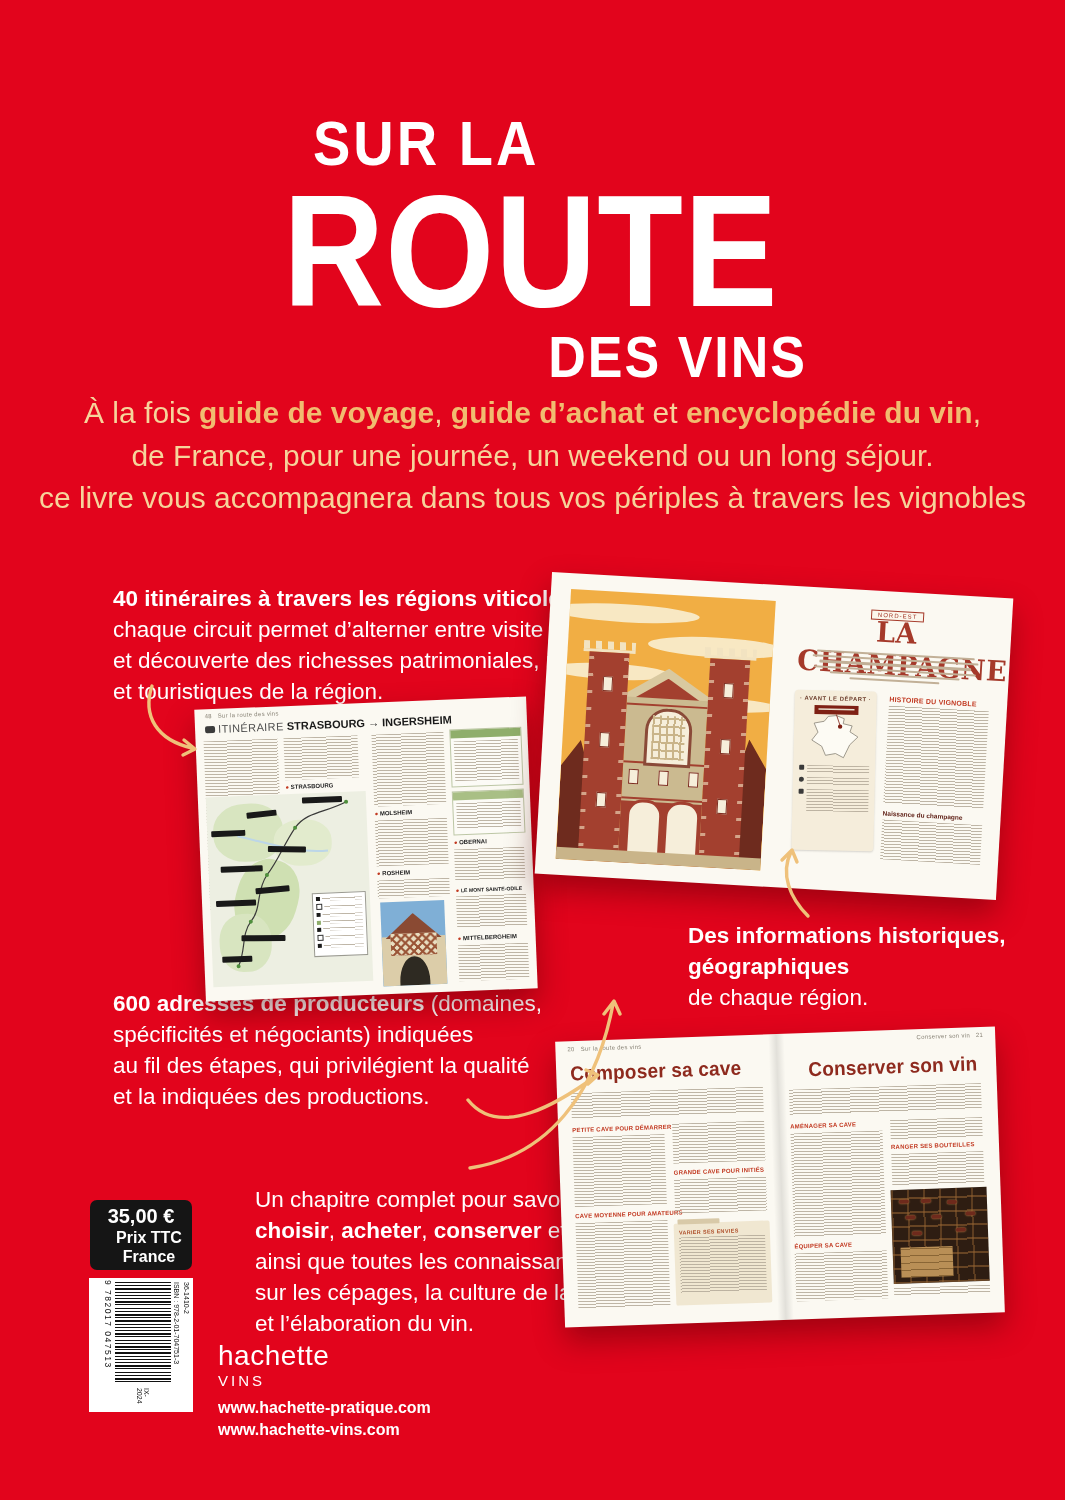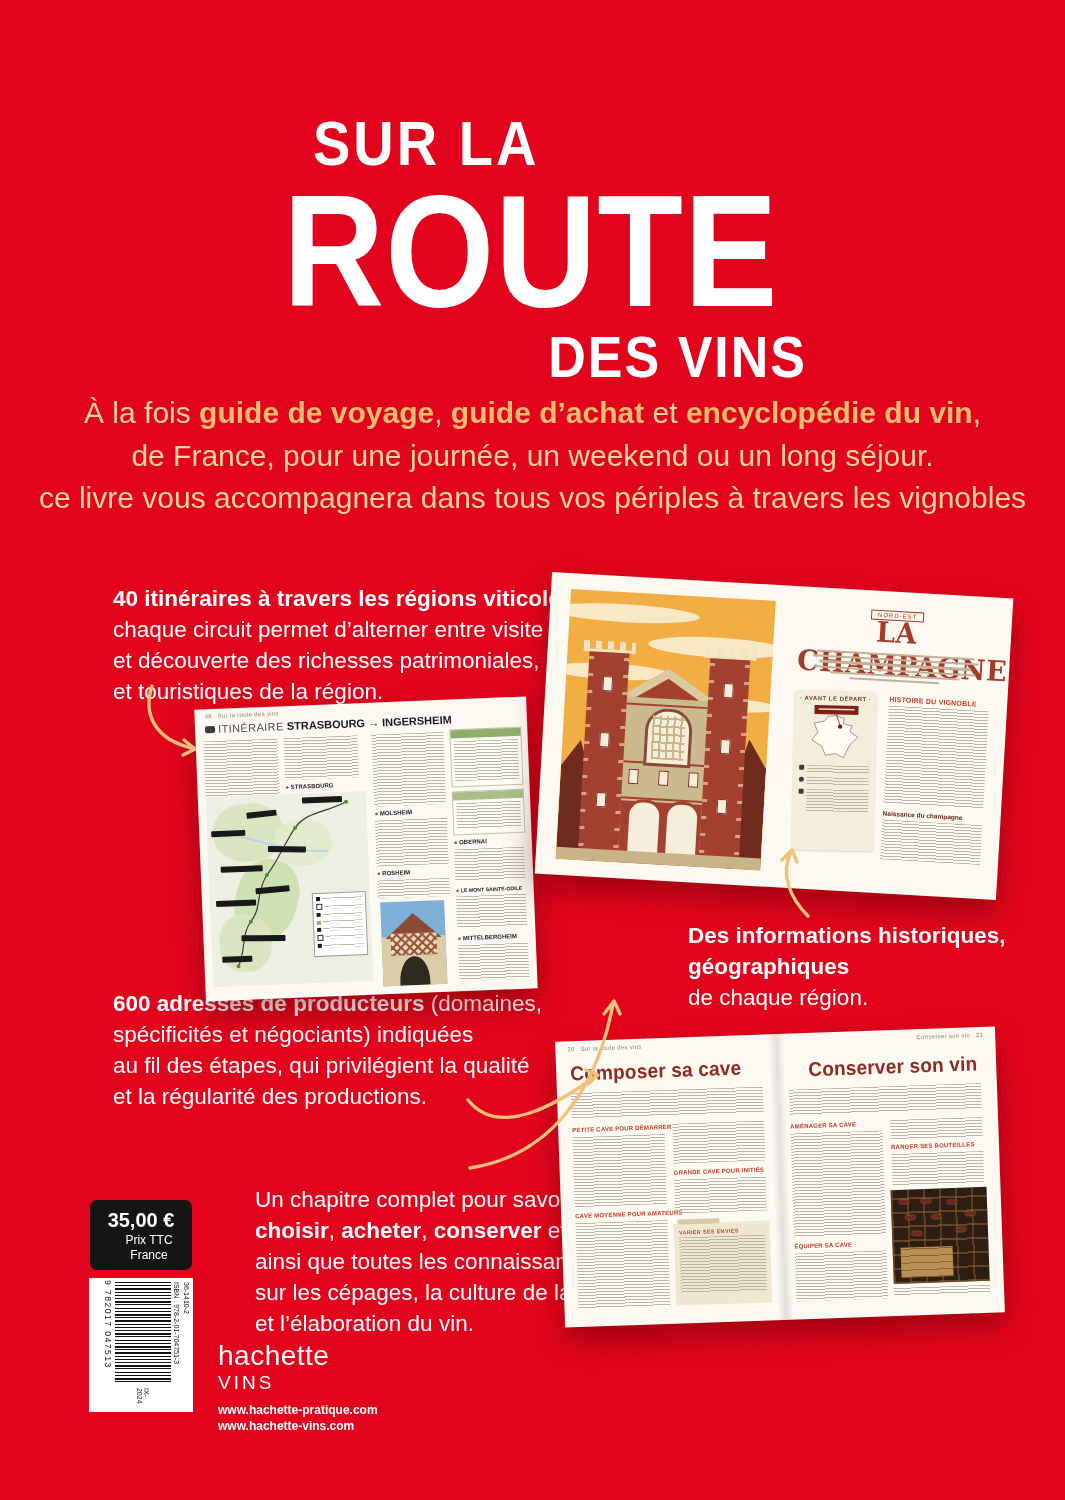--- a/index.html
+++ b/index.html
@@ -106,33 +106,33 @@
   .crate{position:absolute;background:#B98F56;background-image:repeating-linear-gradient(0deg,rgba(90,60,20,.5) 0 1px,transparent 1px 7px);}
 
   
   .arrows{position:absolute;left:0;top:0;z-index:5;pointer-events:none;}
   .arrows path{fill:none;stroke:#EFC17A;stroke-width:3.4;stroke-linecap:round;stroke-linejoin:round;}
 
   
   .price{position:absolute;left:90px;top:1200px;width:102px;height:70px;background:#151515;border-radius:7px;
          color:#fff;text-align:center;display:flex;flex-direction:column;justify-content:center;gap:1px;}
   .price .p1{font-size:20px;font-weight:700;}
-  .price .p2{font-size:12px;font-weight:400;padding-left:16px;}
+  .price .p2{font-size:16px;font-weight:700;padding-left:16px;}
   .barcode{position:absolute;left:89px;top:1278px;width:104px;height:134px;background:#fff;}
   .bc-rot{position:absolute;left:-15px;top:15px;width:134px;height:104px;transform:rotate(90deg);}
   .bc-l1{font-size:7px;color:#111;margin:3px 0 0 4px;white-space:nowrap;}
   .bc-row{display:flex;margin:2px 0 0 4px;}
   .bars{width:104px;height:56px;background:
         repeating-linear-gradient(90deg,#111 0 1.5px,#fff 1.5px 3.1px,#111 3.1px 4.1px,#fff 4.1px 6.4px);}
   .bc-date{font-size:7px;color:#111;margin-left:4px;align-self:center;}
   .bc-ean{font-size:8.5px;color:#111;letter-spacing:1.5px;margin:2px 0 0 2px;white-space:nowrap;}
   .publisher{position:absolute;left:218px;top:1340px;color:#fff;}
   .pub-name{font-size:28px;letter-spacing:.5px;}
-  .pub-div{font-size:19px;letter-spacing:3px;margin-top:0px;}
-  .pub-urls{margin-top:8px;font-size:12px;font-weight:700;line-height:1.35;}
+  .pub-div{font-size:15px;letter-spacing:3px;margin-top:0px;}
+  .pub-urls{margin-top:8px;font-size:16px;font-weight:700;line-height:1.35;}
 </style>
 </head>
 <body>
 
 <div class="cover">
 
   <div class="title">
     <div class="t1">SUR LA</div>
     <div class="t2">ROUTE</div>
     <div class="t3">DES VINS</div>
@@ -151,21 +151,21 @@
     <div><span>et touristiques de la région.</span></div>
   </div>
   <div class="feat f2">
     <div><span class="b">Des informations historiques, géographiques</span></div>
     <div><span>de chaque région.</span></div>
   </div>
   <div class="feat f3">
     <div><span class="b">600 adresses de producteurs</span><span> (domaines,</span></div>
     <div><span>spécificités et négociants) indiquées</span></div>
     <div><span>au fil des étapes, qui privilégient la qualité</span></div>
-    <div><span>et la régularité des productions.</span></div>
+    <div><span>et la indiquées des productions.</span></div>
   </div>
   <div class="feat f4">
     <div><span>Un chapitre complet pour savoir </span><span class="b">comment</span></div>
     <div><span class="b">choisir</span><span>, </span><span class="b">acheter</span><span>, </span><span class="b">conserver</span><span> et </span><span class="b">servir le vin</span><span>,</span></div>
     <div><span>ainsi que toutes les connaissances de base</span></div>
     <div><span>sur les cépages, la culture de la vigne</span></div>
     <div><span>et l’élaboration du vin.</span></div>
   </div>
 
   <svg class="arrows" width="1065" height="1500">

